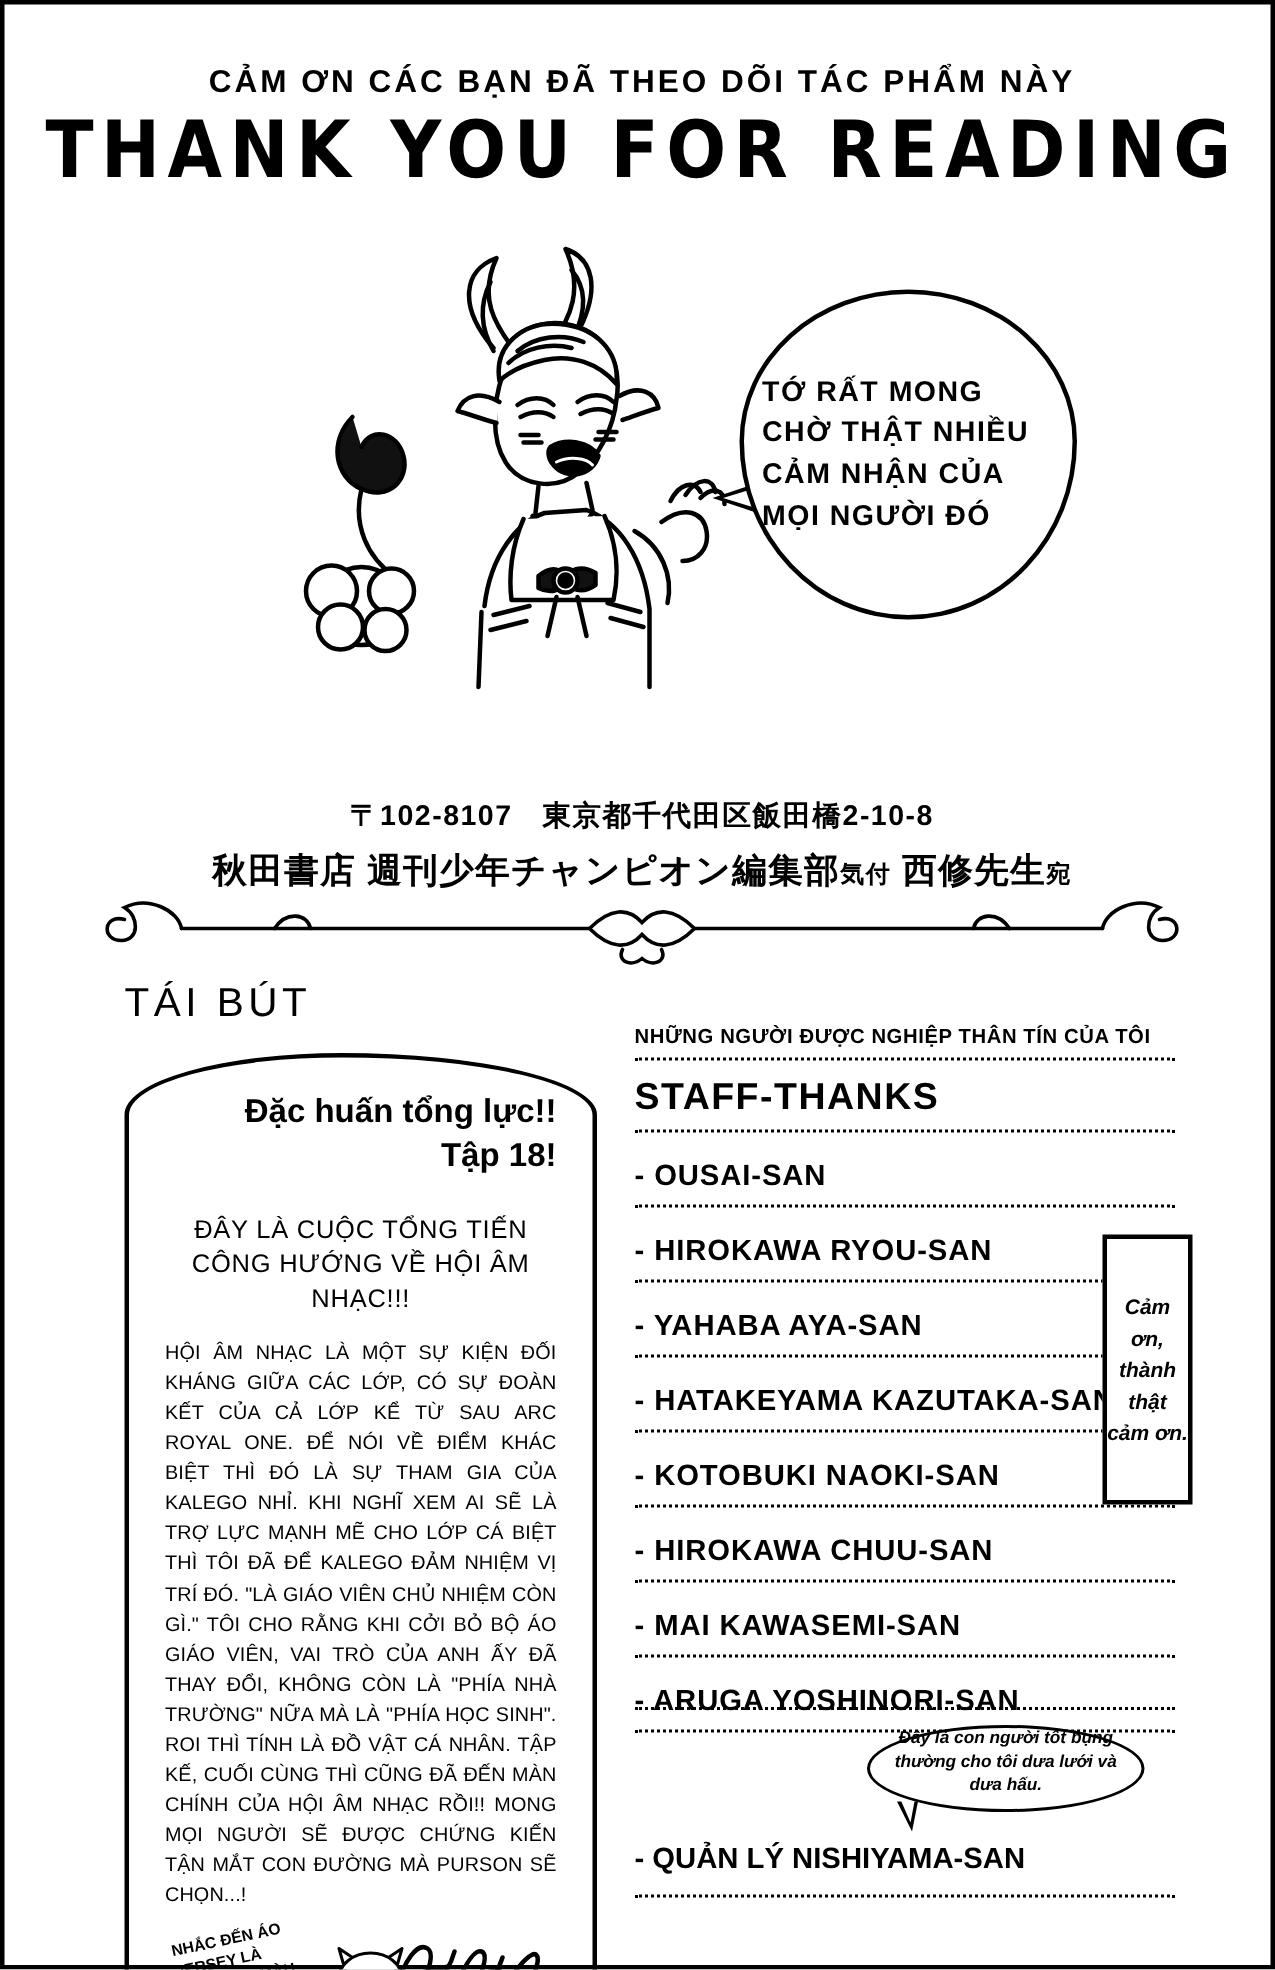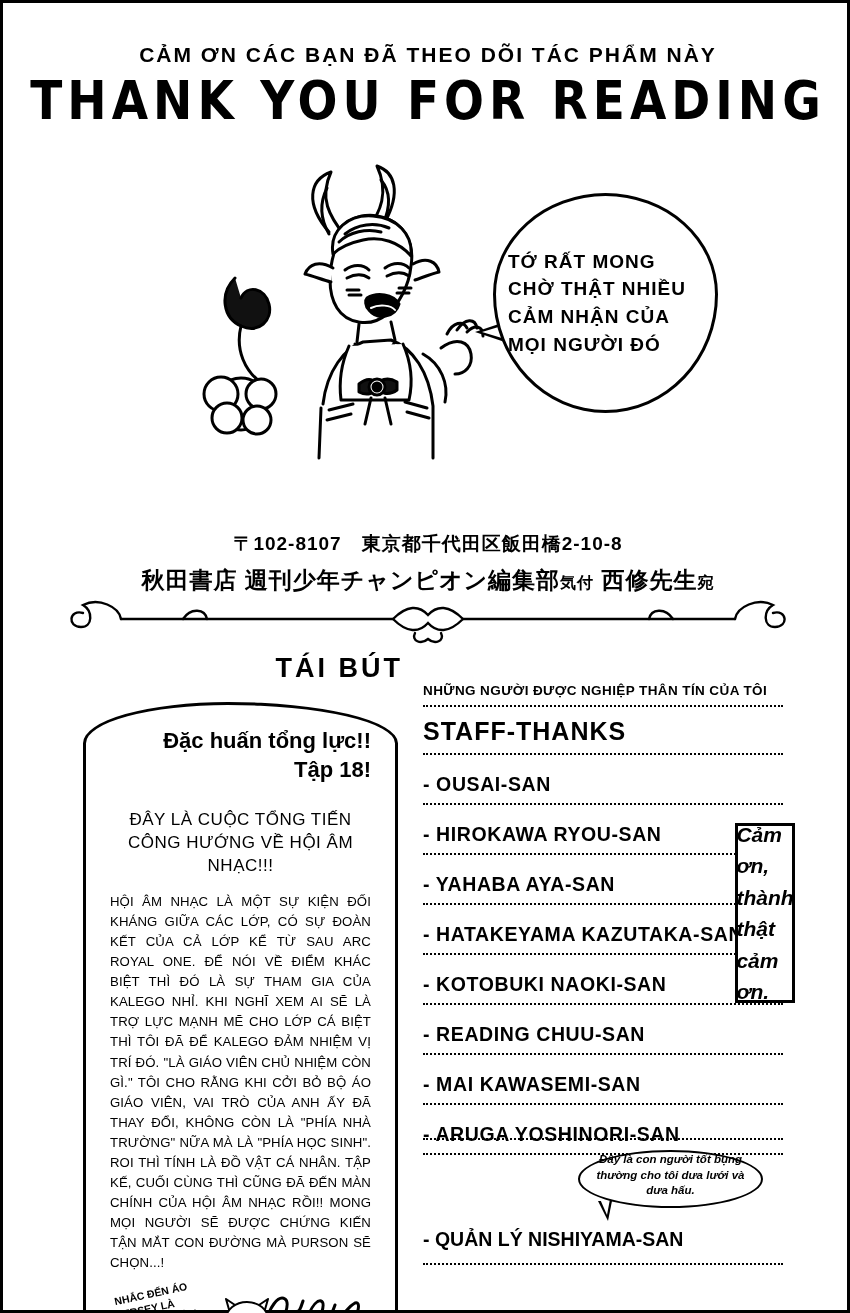--- a/index.html
+++ b/index.html
@@ -137,23 +137,23 @@
   }
 
   
   .left-col {
     position: absolute;
     top: 650px;
     left: 80px;
     width: 320px;
   }
   .tai-but {
-    text-align: right;
+    text-align: left;
     font-size: 27px;
-    font-weight: bold;
+    font-weight: normal;
     letter-spacing: 3px;
   }
   .blob {
     position: relative;
     margin-top: 18px;
     width: 315px;
     min-height: 480px;
     border: 3px solid #000;
     border-radius: 46% 54% 50% 50% / 6% 6% 6% 6%;
     box-sizing: border-box;
@@ -249,23 +249,24 @@
     width: 60px;
     height: 180px;
     border: 3px solid #000;
     box-sizing: border-box;
     display: flex;
     align-items: center;
     justify-content: center;
     background: #fff;
   }
   .vbox-text {
-    font-size: 21px;
+    font-size: 14px;
     font-weight: bold;
     line-height: 1.5;
+    text-align: center;
     font-style: italic;
   }
 
   
   .small-bubble {
     position: absolute;
     left: 155px;
     top: 467px;
     width: 185px;
     height: 58px;
@@ -475,21 +476,21 @@
     </div>
     <div class="staff-row">
       <div class="staff-item">- HATAKEYAMA KAZUTAKA-SAN</div>
       <div class="dotline"></div>
     </div>
     <div class="staff-row">
       <div class="staff-item">- KOTOBUKI NAOKI-SAN</div>
       <div class="dotline"></div>
     </div>
     <div class="staff-row">
-      <div class="staff-item">- READING CHUU-SAN</div>
+      <div class="staff-item">- HIROKAWA CHUU-SAN</div>
       <div class="dotline"></div>
     </div>
     <div class="staff-row">
       <div class="staff-item">- MAI KAWASEMI-SAN</div>
       <div class="dotline"></div>
     </div>
     <div class="staff-row">
       <div class="staff-item">- ARUGA YOSHINORI-SAN</div>
       <div class="dotline"></div>
     </div>

